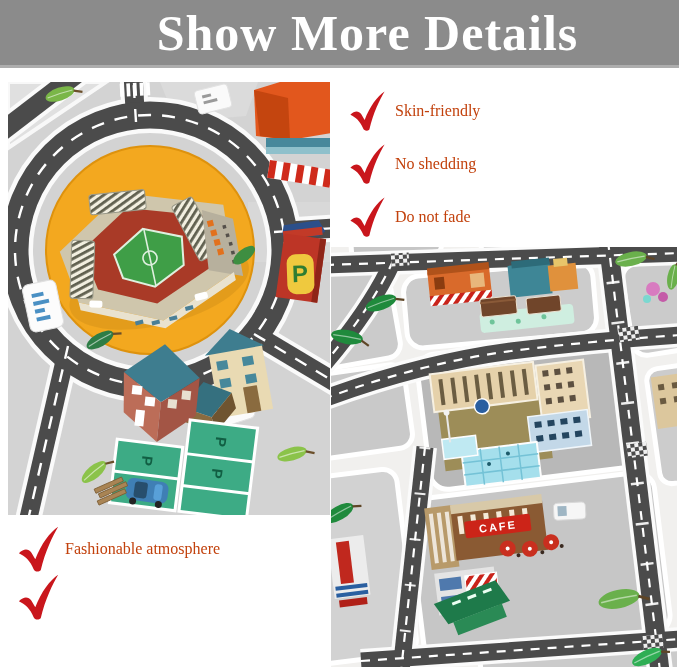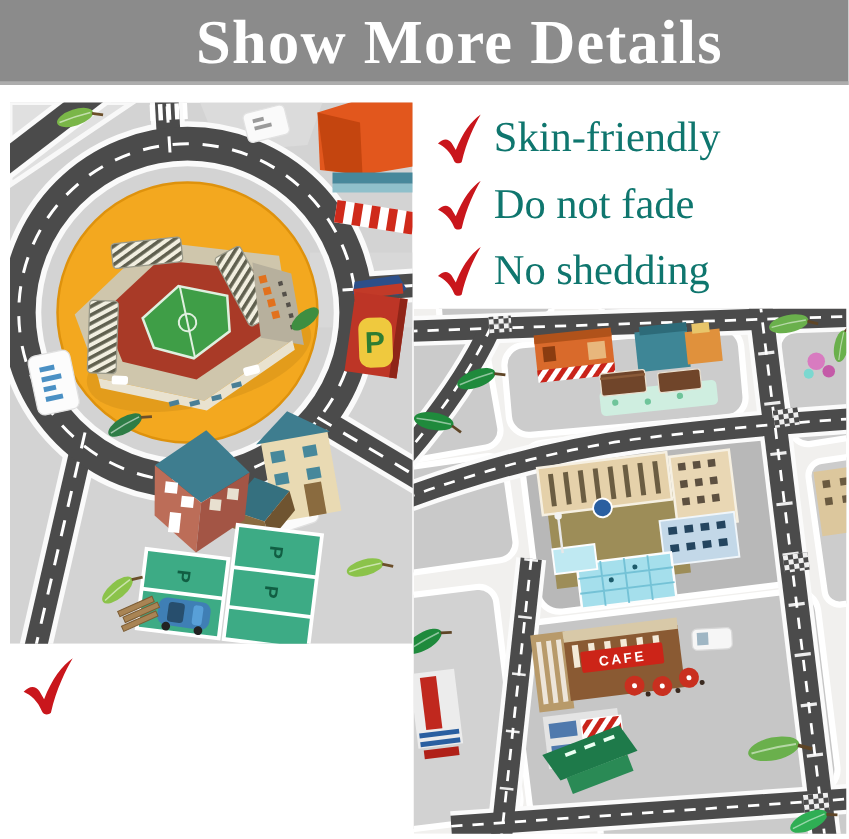--- a/index.html
+++ b/index.html
@@ -12,21 +12,21 @@
   .banner h1{margin:0;color:#ffffff;font-size:50px;font-weight:700;letter-spacing:1px;
              font-family:"Liberation Serif",serif;line-height:1;}
   
   .photo{position:absolute;margin:0;}
   .photo svg{display:block;}
   .photo-left{left:8px;top:82px;width:322px;height:433px;}
   .photo-right{left:331px;top:247px;width:346px;height:420px;}
   
   .features{position:absolute;list-style:none;margin:0;padding:0;display:flex;flex-direction:column;}
   .feature{display:flex;align-items:center;}
-  .feature .label{font-size:34px;color:#0f766e;white-space:nowrap;}
+  .feature .label{font-size:16px;color:#c2410c;white-space:nowrap;}
   .features-right{left:348px;top:90px;gap:11px;}
   .features-right .feature{height:42px;gap:9px;}
   .features-right .check{width:38px;height:42px;}
   .features-bottom{left:16px;top:528px;gap:6px;}
   .features-bottom .feature{height:42px;gap:5px;}
   .features-bottom .check{width:44px;height:48px;}
 </style>
 </head>
 <body>
 
@@ -241,27 +241,27 @@
     <li class="feature">
       <svg class="check" viewBox="0 0 40 44">
         <path d="M2.5 26 C7 21.5 11 21.5 14 25.5 L17.5 31.5 C23 17 31 6.5 38.5 1.5 C33.5 10 26.5 24 22.5 41.5 C20.5 43.5 17 43 16 40.5 C13 33 8 28.5 2.5 26 Z" fill="#c9161c"></path>
       </svg>
       <span class="label">Skin-friendly</span>
     </li>
     <li class="feature">
       <svg class="check" viewBox="0 0 40 44">
         <path d="M2.5 26 C7 21.5 11 21.5 14 25.5 L17.5 31.5 C23 17 31 6.5 38.5 1.5 C33.5 10 26.5 24 22.5 41.5 C20.5 43.5 17 43 16 40.5 C13 33 8 28.5 2.5 26 Z" fill="#c9161c"></path>
       </svg>
-      <span class="label">Do not fade</span>
+      <span class="label">No shedding</span>
     </li>
     <li class="feature">
       <svg class="check" viewBox="0 0 40 44">
         <path d="M2.5 26 C7 21.5 11 21.5 14 25.5 L17.5 31.5 C23 17 31 6.5 38.5 1.5 C33.5 10 26.5 24 22.5 41.5 C20.5 43.5 17 43 16 40.5 C13 33 8 28.5 2.5 26 Z" fill="#c9161c"></path>
       </svg>
-      <span class="label">No shedding</span>
+      <span class="label">Do not fade</span>
     </li>
   </ul>
 
   <figure class="photo photo-right" role="img" aria-label="City road play mat, angled view: street grid with shops, hotel with swimming pool, cafe and market">
     <svg viewBox="0 0 346 420" width="346" height="420">
       <defs>
         <pattern id="checkR" width="8" height="8" patternUnits="userSpaceOnUse">
           <rect width="8" height="8" fill="#efefef"></rect>
             <rect width="4" height="4" fill="#4b4b4b"></rect>
           <rect x="4" y="4" width="4" height="4" fill="#4b4b4b"></rect>
@@ -481,16 +481,22 @@
         <use href="#leafR" fill="#6ab04c" transform="translate(342,30) rotate(-80) scale(0.8)"></use>
       </g>
     </svg>
   </figure>
 
   <ul class="features features-bottom">
     <li class="feature">
       <svg class="check" viewBox="0 0 40 44">
         <path d="M2.5 26 C7 21.5 11 21.5 14 25.5 L17.5 31.5 C23 17 31 6.5 38.5 1.5 C33.5 10 26.5 24 22.5 41.5 C20.5 43.5 17 43 16 40.5 C13 33 8 28.5 2.5 26 Z" fill="#c9161c"></path>
       </svg>
+      <span class="label">Fashionable atmosphere</span>
+    </li>
+    <li class="feature">
+      <svg class="check" viewBox="0 0 40 44">
+        <path d="M2.5 26 C7 21.5 11 21.5 14 25.5 L17.5 31.5 C23 17 31 6.5 38.5 1.5 C33.5 10 26.5 24 22.5 41.5 C20.5 43.5 17 43 16 40.5 C13 33 8 28.5 2.5 26 Z" fill="#c9161c"></path>
+      </svg>
     </li>
   </ul>
 
 </div>
 
 </body></html>

